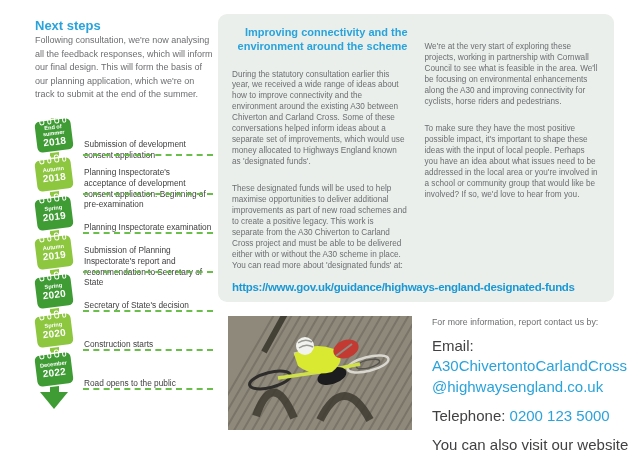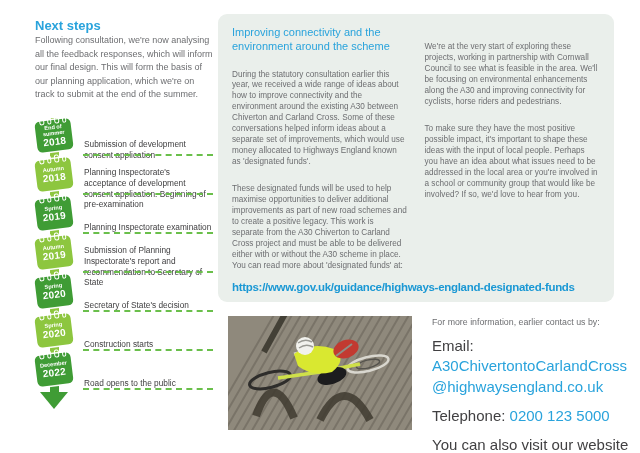--- a/index.html
+++ b/index.html
@@ -30,21 +30,21 @@
   .rings{position:absolute;top:-4px;left:5px;display:flex;gap:3px;}
   .ring{width:4.5px;height:8px;border:1.6px solid #fff;border-radius:3px;box-sizing:border-box;background:transparent;}
   .season{font-size:5.6px;font-weight:bold;line-height:1.05;text-align:center;margin-top:2px;max-width:32px;}
   .year{font-size:10px;font-weight:bold;line-height:1.05;letter-spacing:.2px;}
   .t-label{margin-left:12px;width:128px;font-size:8.3px;line-height:1.27;color:var(--text_dark);margin-top:28px;}
   
   .info-box{position:absolute;left:218px;top:14px;width:396px;height:288px;background:var(--box_bg);
     border-radius:9px;box-sizing:border-box;padding:12px 14px;}
   .box-cols{display:flex;gap:17px;}
   .box-col{width:182px;}
-  .box-h{margin:0 0 6px 0;font-size:11px;font-weight:normal;line-height:1.25;color:var(--blue);}
+  .box-h{margin:0 0 6px 0;font-size:11px;font-weight:bold;line-height:1.25;color:var(--blue);text-align:right;}
   .box-col p{margin:16px 0 9px 0;font-size:8.2px;line-height:1.34;color:var(--text_gray);}
   .box-url{position:absolute;left:14px;bottom:9px;font-size:11.5px;font-weight:bold;letter-spacing:-0.3px;
     white-space:nowrap;color:var(--url_blue);text-decoration:none;cursor:pointer;}
   
   .photo{position:absolute;left:228px;top:316px;width:184px;height:114px;overflow:hidden;background:#8f897c;}
   
   .contact{position:absolute;left:432px;top:317px;width:198px;}
   .contact-intro{margin:0 0 9px 0;font-size:8.8px;color:var(--text_gray);}
   .c-row{margin:0 0 9px 0;font-size:15px;font-weight:normal;line-height:1.35;color:var(--text_dark);}
   .c-link{color:var(--blue);overflow-wrap:anywhere;text-decoration:none;cursor:pointer;}
@@ -229,21 +229,21 @@
     <path d="M66,38 Q84,25 106,33 Q120,43 104,56 Q84,61 70,50 Z" fill="#d9e830"></path>
     <ellipse cx="118" cy="33" rx="13" ry="9" transform="rotate(-20 118 33)" fill="#c23a31"></ellipse>
     <line x1="108" y1="40" x2="124" y2="28" stroke="#8e8e86" stroke-width="2"></line>
     <circle cx="77" cy="30" r="9" fill="#f2f2ee"></circle>
     <path d="M70,27 Q77,22 84,26" stroke="#9a9a94" stroke-width="1.5" fill="none"></path>
     <path d="M71,32 Q78,27 85,31" stroke="#9a9a94" stroke-width="1.5" fill="none"></path>
   </svg>
 </div>
 
 <div class="contact">
-  <p class="contact-intro">For more information, earlier contact us by:</p>
+  <p class="contact-intro">For more information, report contact us by:</p>
   <p class="c-row">
     <span>Email: </span>
     <a class="c-link">A30ChivertontoCarlandCross@highwaysengland.co.uk</a>
   </p>
   <p class="c-row">
     <span>Telephone: </span>
     <a class="c-link">0200 123 5000</a>
   </p>
   <p class="c-row">
     <span>You can also visit our website at </span><br>

